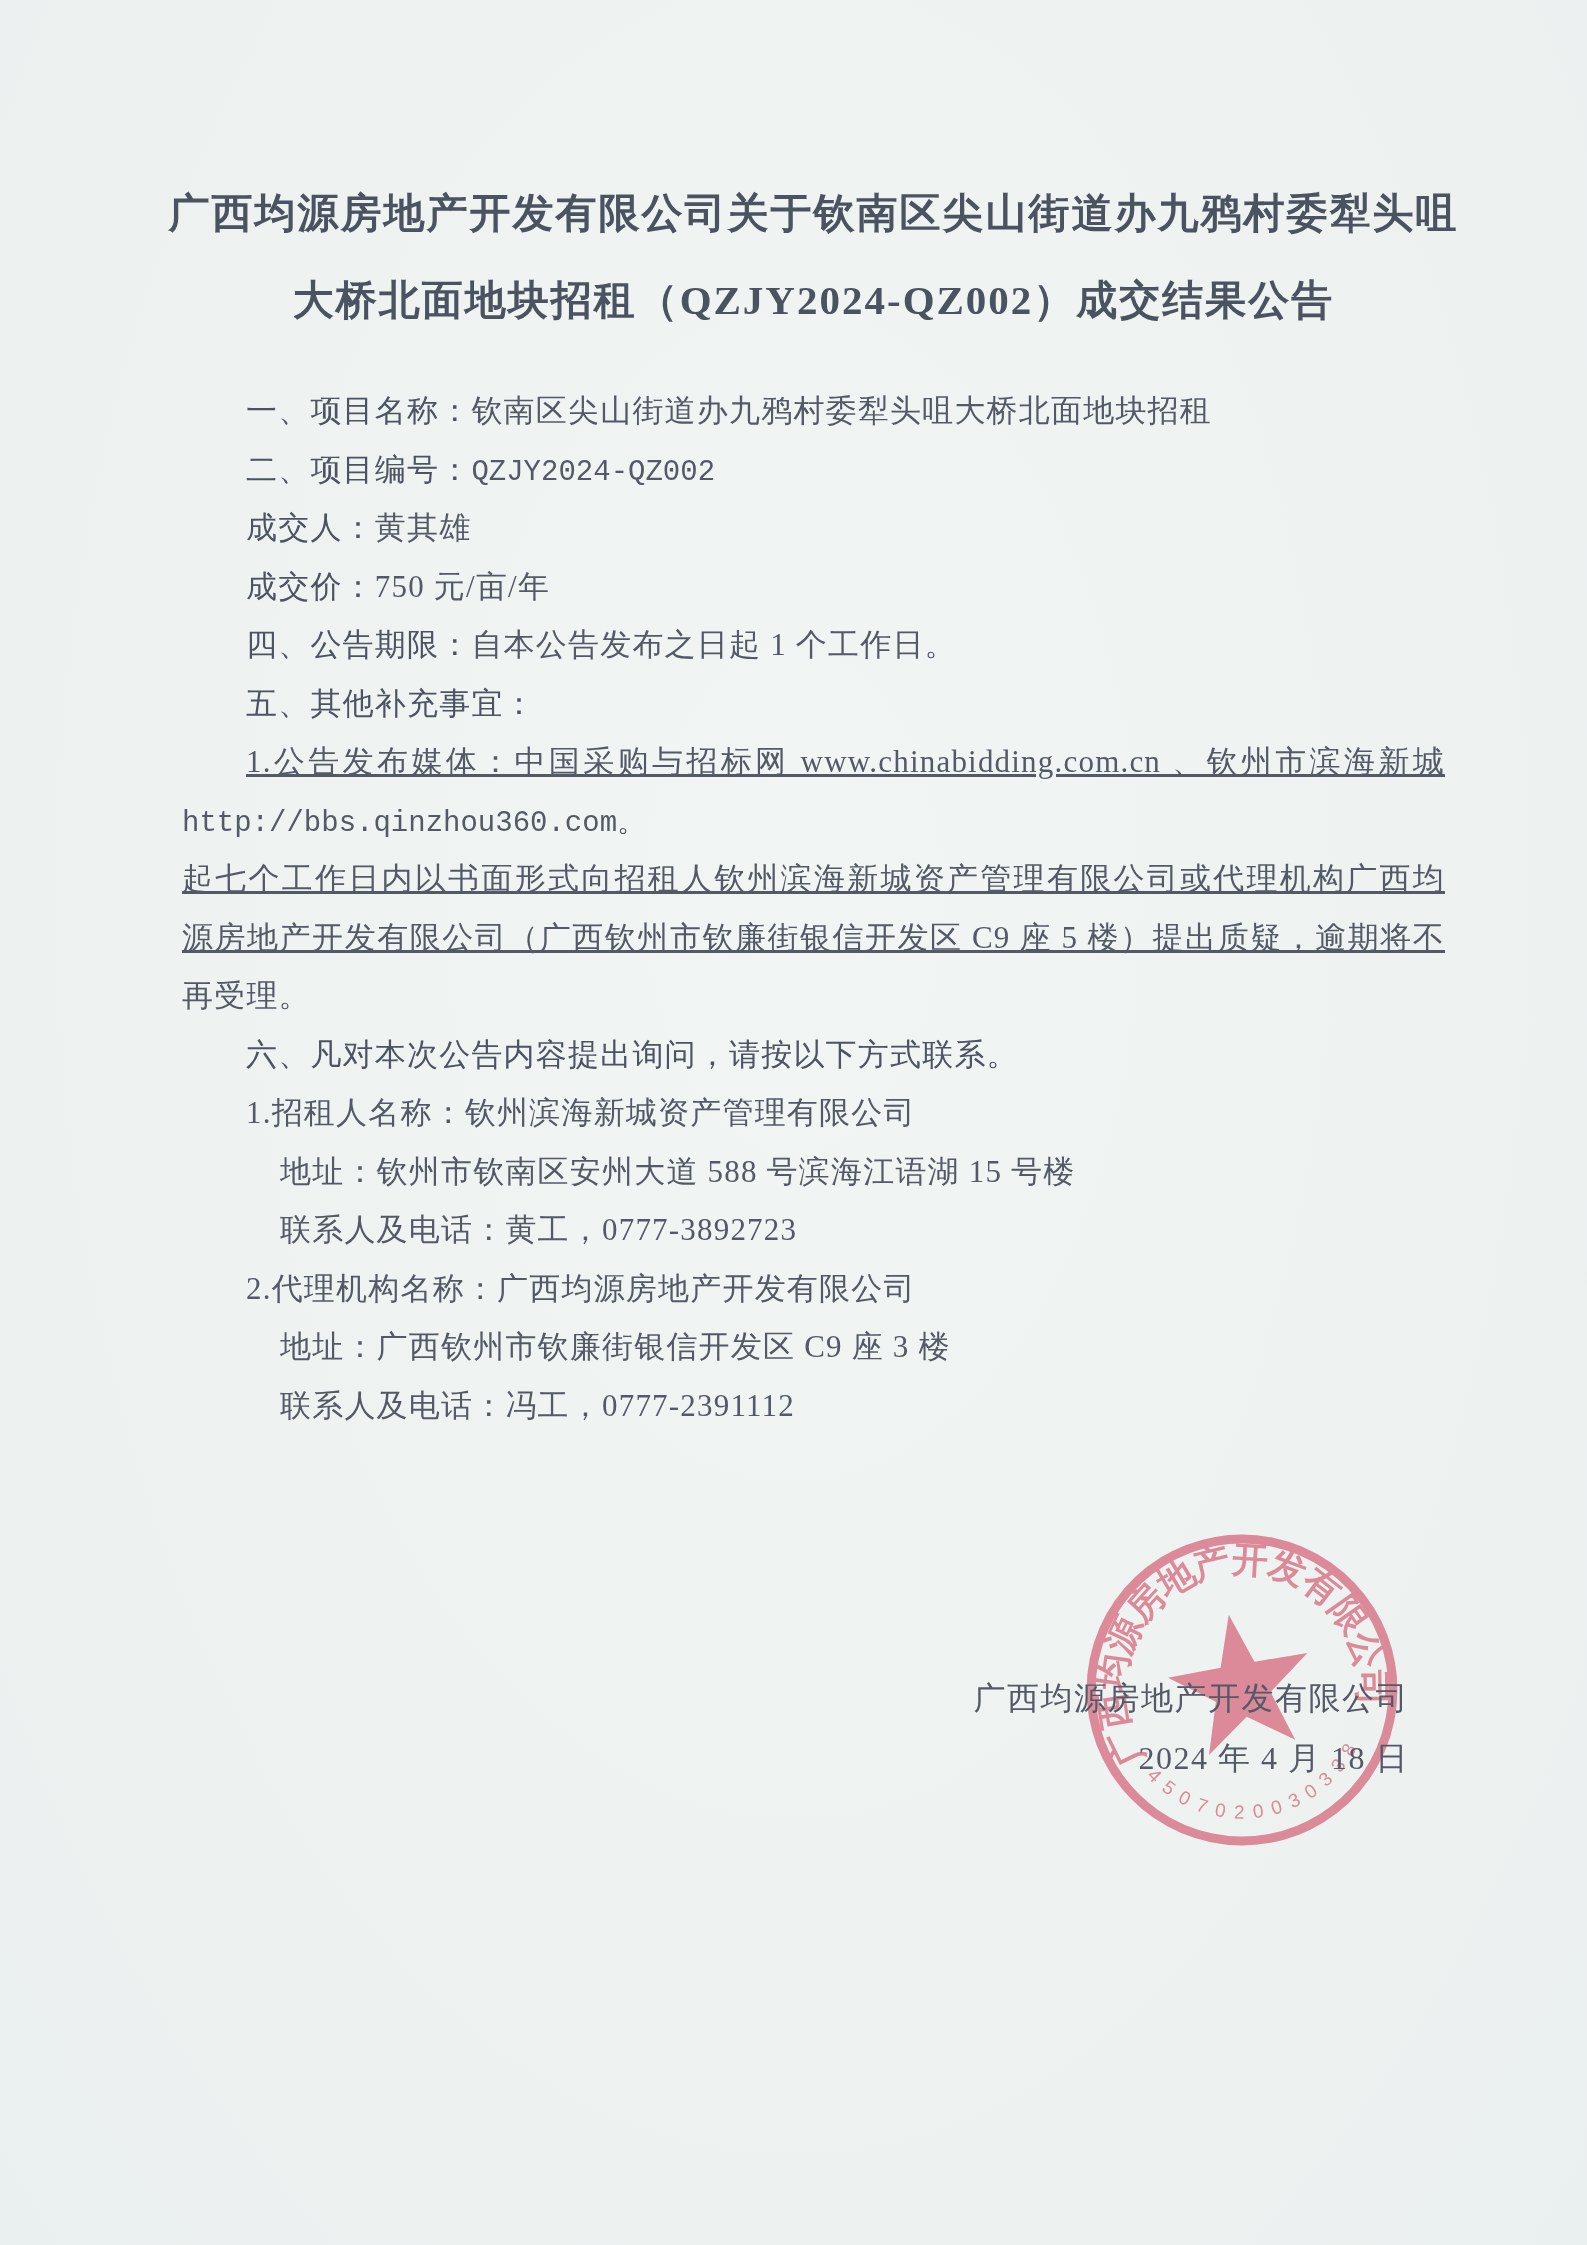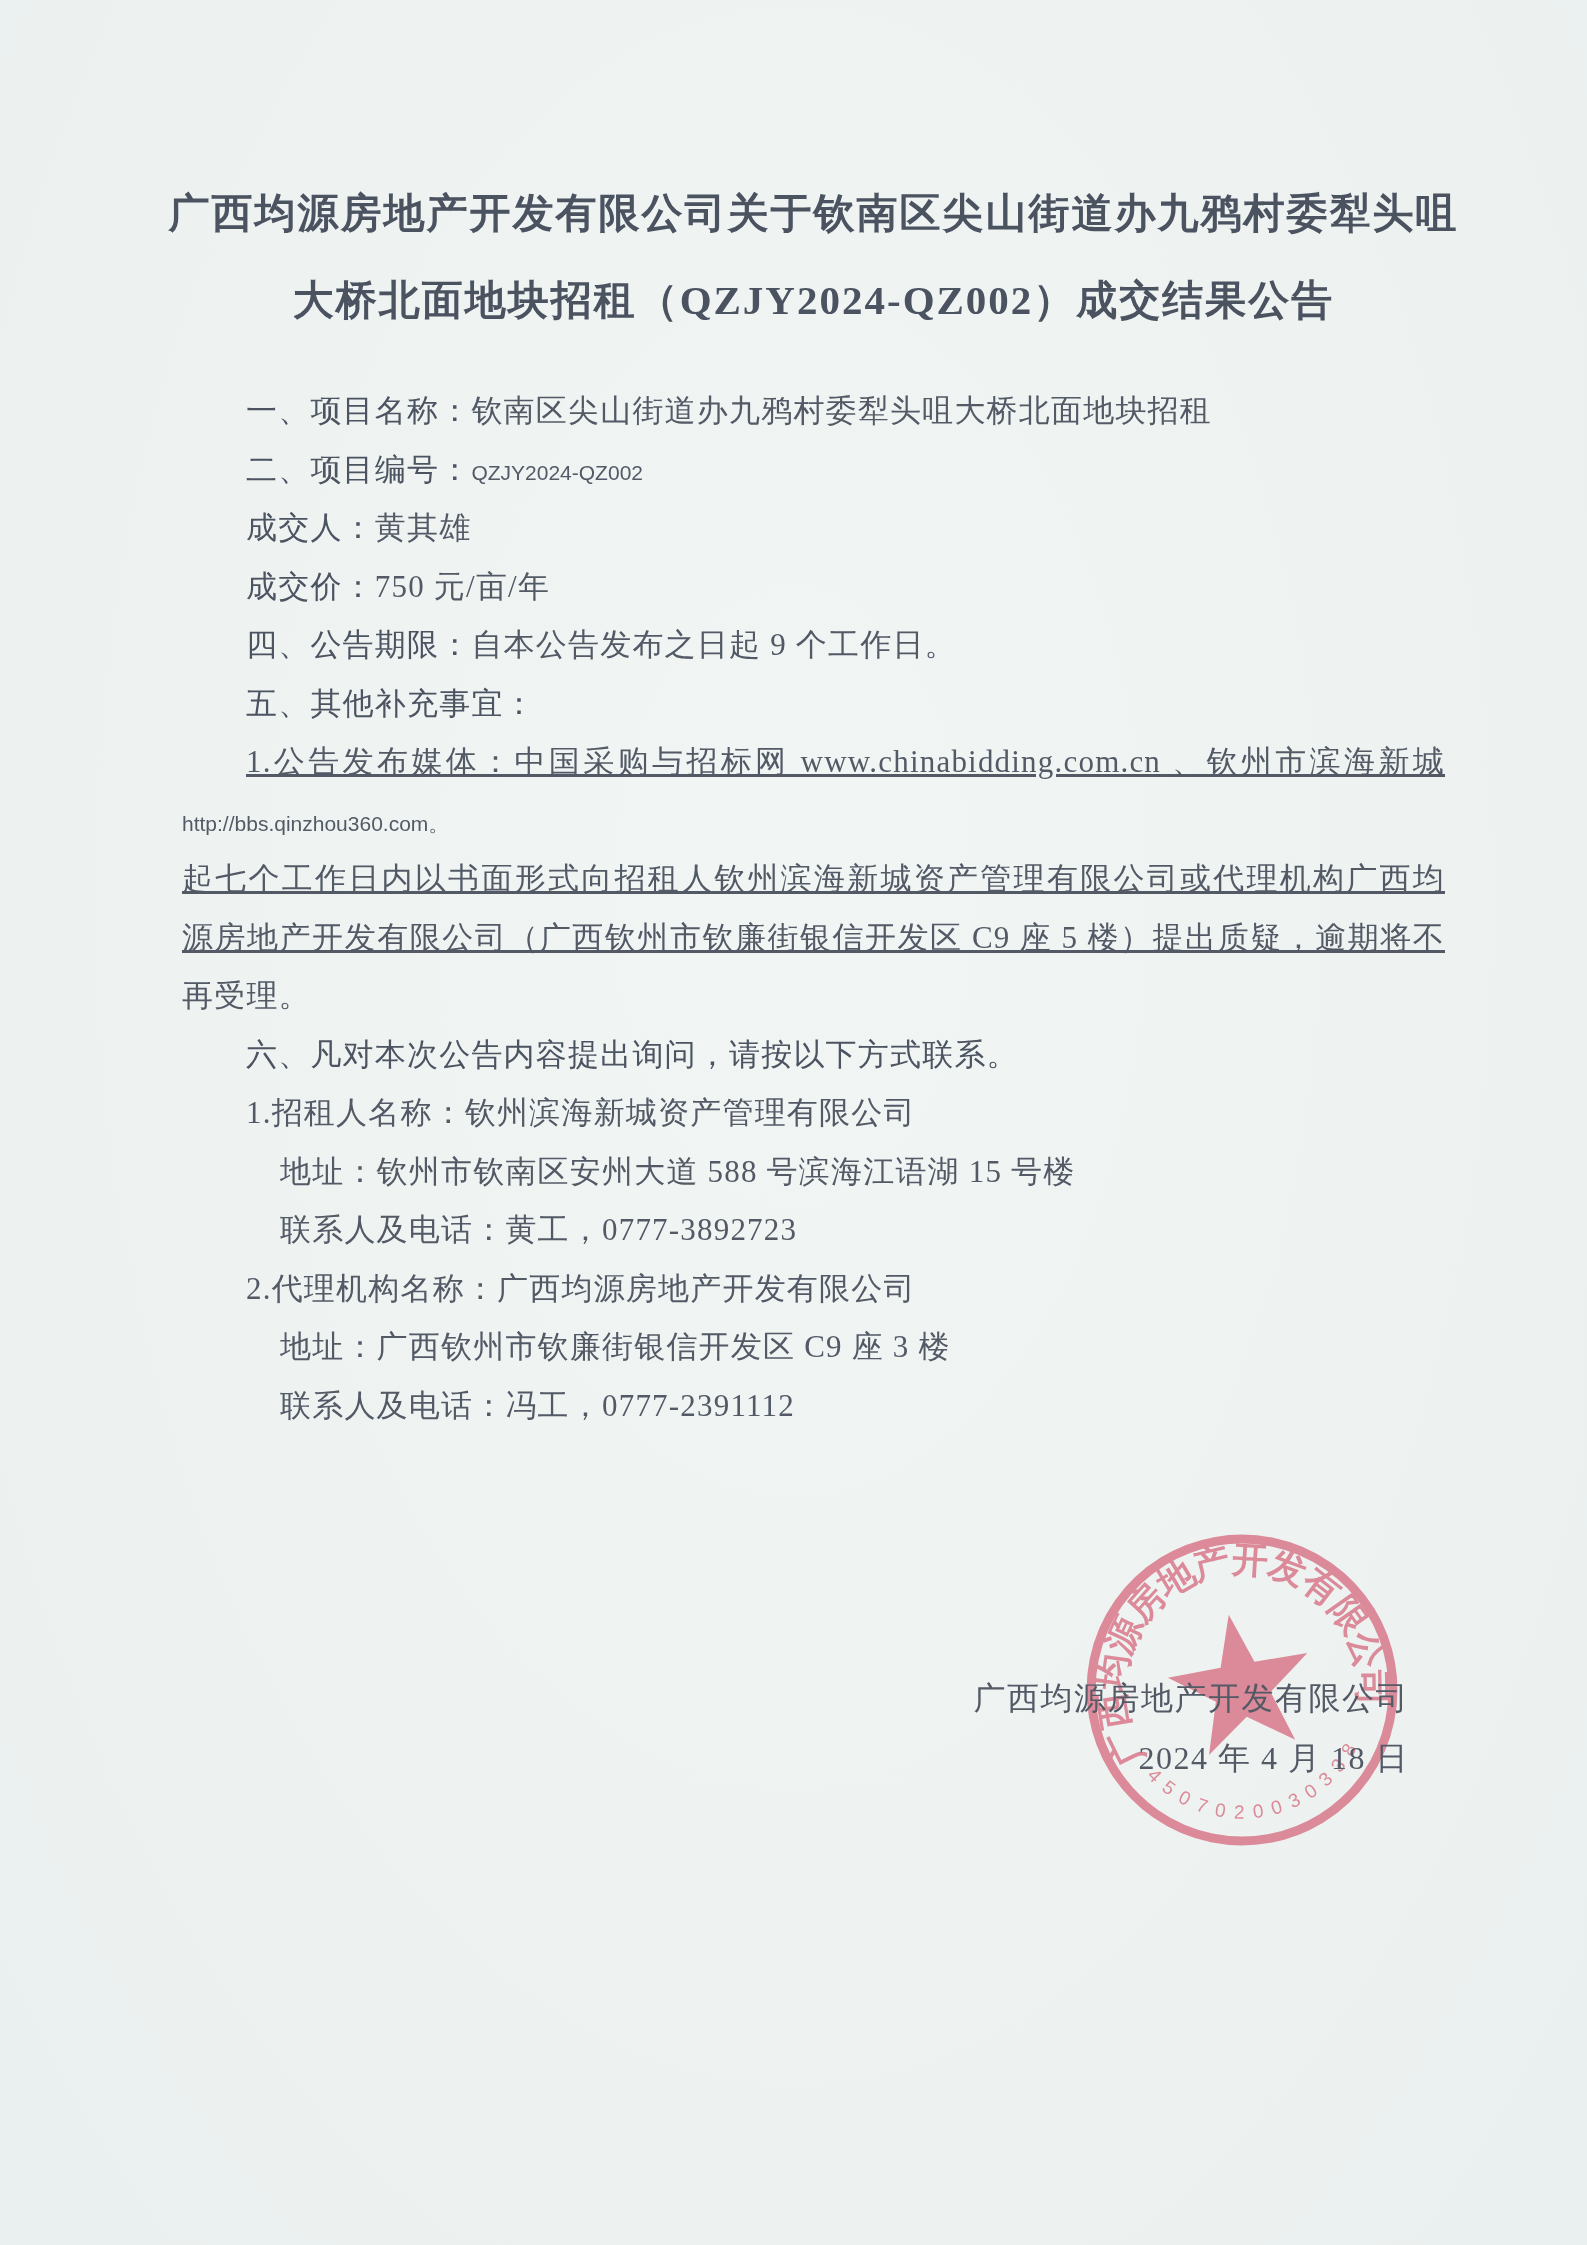--- a/index.html
+++ b/index.html
@@ -32,21 +32,21 @@
   }
   .line.js{
     white-space:normal;
     text-align:justify;
     text-align-last:justify;
     text-decoration:underline;
   }
   .i1{padding-left:64px;}
   .i2{padding-left:98px;}
   .b{font-weight:normal;color:#4c5361;}
-  .m{font-family:Liberation Sans, sans-serif;font-size:21px;letter-spacing:0;}
+  .m{font-family:Liberation Mono, monospace;font-size:29px;letter-spacing:0;}
   .signature{
     position:absolute;top:1668px;right:178px;text-align:right;z-index:3;
   }
   .signature p{
     margin:0;line-height:60px;font-size:32px;letter-spacing:1.5px;color:#535a66;
   }
   .seal{
     position:absolute;left:1076px;top:1524px;z-index:2;
     opacity:.82;mix-blend-mode:multiply;
   }
@@ -59,21 +59,21 @@
   <div class="doc-title">
     <p>广西均源房地产开发有限公司关于钦南区尖山街道办九鸦村委犁头咀</p>
     <p>大桥北面地块招租（QZJY2024-QZ002）成交结果公告</p>
   </div>
 
   <div class="doc-body" id="body-lines">
       <p class="line i1"><span class="b">一、项目名称：</span><span>钦南区尖山街道办九鸦村委犁头咀大桥北面地块招租</span></p>
       <p class="line i1"><span class="b">二、项目编号：</span><span class="m">QZJY2024-QZ002</span></p>
       <p class="line i1"><span class="b">成交人：</span><span>黄其雄</span></p>
       <p class="line i1"><span class="b">成交价：</span><span>750 元/亩/年</span></p>
-      <p class="line i1"><span class="b">四、公告期限：</span><span>自本公告发布之日起 9 个工作日。</span></p>
+      <p class="line i1"><span class="b">四、公告期限：</span><span>自本公告发布之日起 1 个工作日。</span></p>
       <p class="line i1"><span class="b">五、其他补充事宜：</span></p>
       <p class="line i1 js"><span>1.公告发布媒体：中国采购与招标网 www.chinabidding.com.cn 、钦州市滨海新城</span></p>
       <p class="line"><span class="m">http://bbs.qinzhou360.com。</span></p>
       <p class="line js"><span>起七个工作日内以书面形式向招租人钦州滨海新城资产管理有限公司或代理机构广西均</span></p>
       <p class="line js"><span>源房地产开发有限公司（广西钦州市钦廉街银信开发区 C9 座 5 楼）提出质疑，逾期将不</span></p>
       <p class="line"><span>再受理。</span></p>
       <p class="line i1"><span class="b">六、凡对本次公告内容提出询问，请按以下方式联系。</span></p>
       <p class="line i1"><span>1.招租人名称：钦州滨海新城资产管理有限公司</span></p>
       <p class="line i2"><span>地址：钦州市钦南区安州大道 588 号滨海江语湖 15 号楼</span></p>
       <p class="line i2"><span>联系人及电话：黄工，0777-3892723</span></p>

